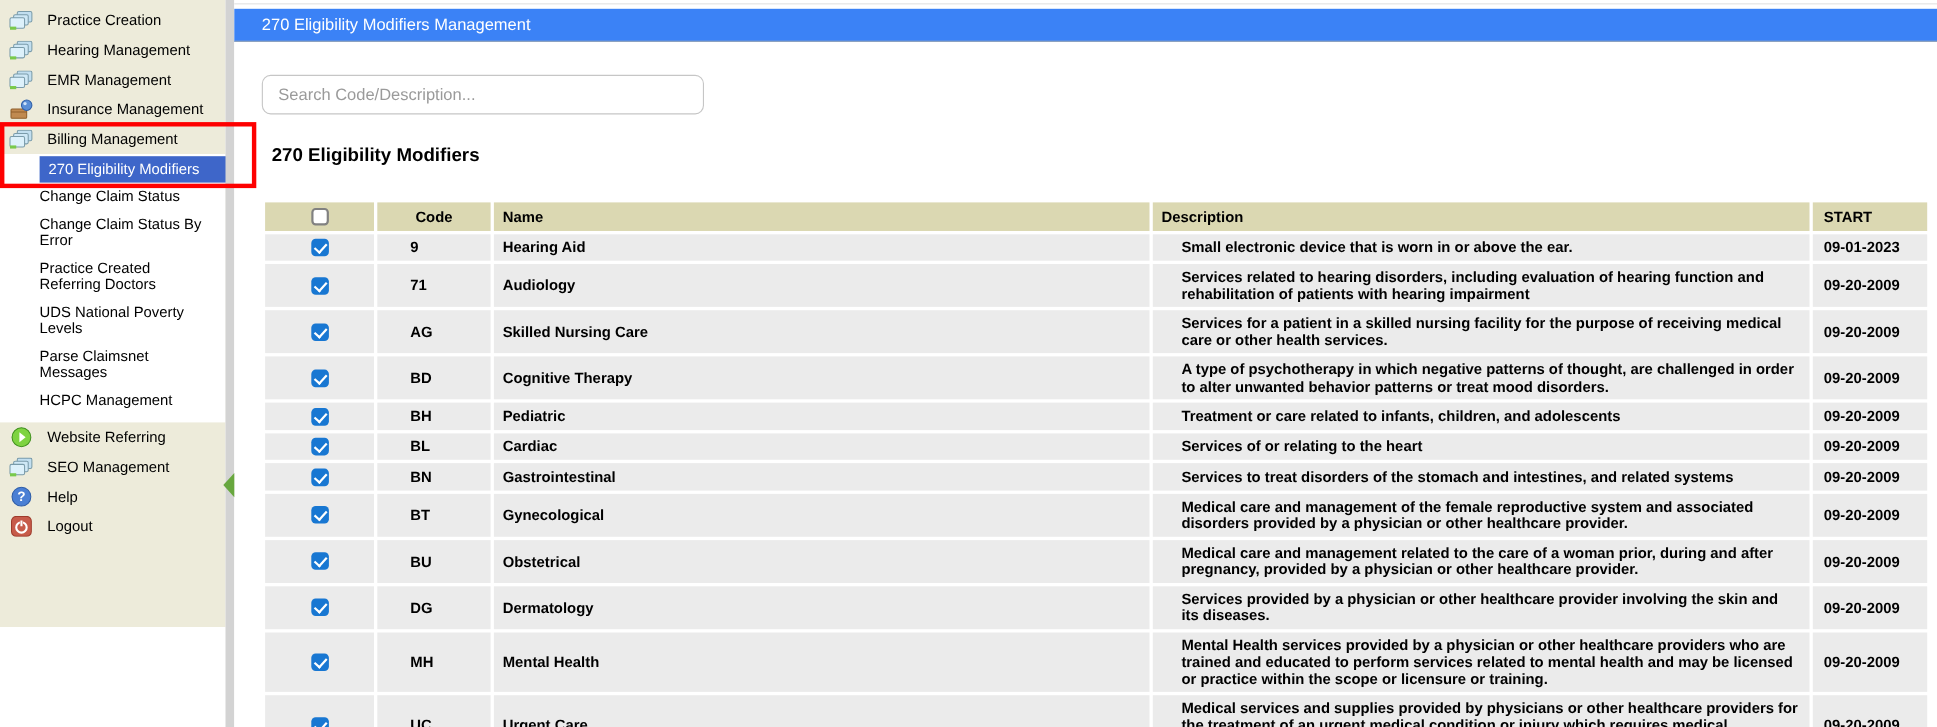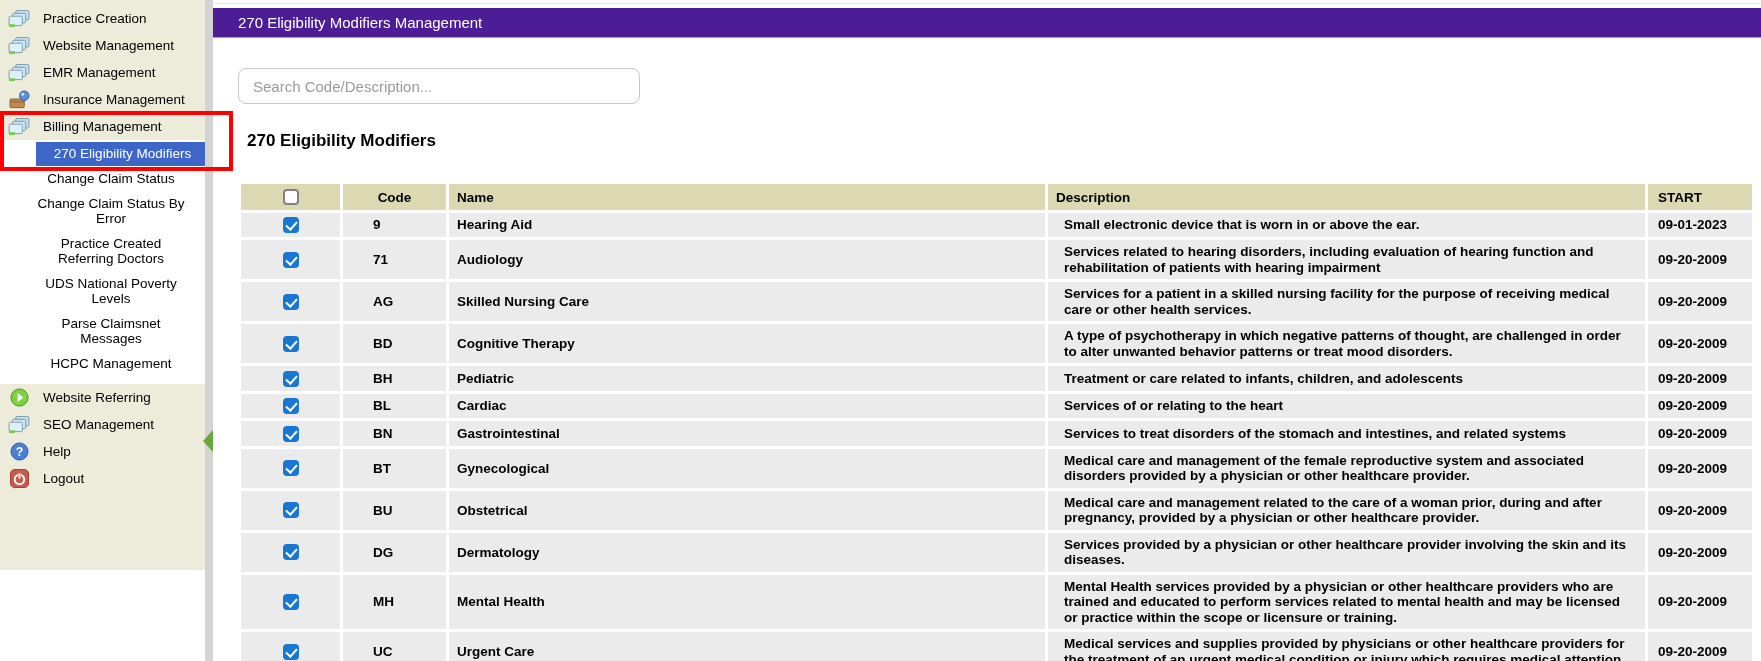--- a/index.html
+++ b/index.html
@@ -1,21 +1,21 @@
 <!DOCTYPE html>
 <html><head>
 <meta charset="utf-8">
 <style>
   html,body{margin:0;padding:0;background:#fff;}
   body{width:1761px;height:661px;position:relative;overflow:hidden;
        font-family:"Liberation Sans", sans-serif;color:#000;}
 
   
   .sidebar{position:absolute;left:0;top:0;width:205px;height:570px;
-           background:#EDEBDA;font-size:13.5px;text-align:center;}
+           background:#EDEBDA;font-size:13.5px;}
   .side-item{display:flex;align-items:center;height:27px;padding-left:7px;
              gap:9px;cursor:pointer;white-space:nowrap;}
   .side-item:first-child{margin-top:5px;}
   .side-item .icon{width:24px;height:20px;display:inline-flex;align-items:center;
                    justify-content:center;flex:0 0 24px;}
   .side-item .label{padding-left:3px;}
 
   .submenu{background:#fff;width:205px;padding:2px 0 8px 0;}
   .subitem{padding:5px 10px 5px 36px;line-height:15px;width:150px;cursor:pointer;}
   .subitem.selected{margin-left:36px;padding:4px 8px 5px 8px;width:157px;
@@ -28,21 +28,21 @@
             border-top:11px solid transparent;border-bottom:11px solid transparent;
             border-right:10px solid #68A73E;cursor:pointer;z-index:5;}
 
   
   .annotation-box{position:absolute;left:0;top:111px;width:225px;height:52px;
             border:4px solid #FE0000;z-index:20;pointer-events:none;}
 
   
   .main{position:absolute;left:213px;top:0;right:0;bottom:0;background:#fff;}
   .topline{position:absolute;top:3px;left:0;right:0;height:1px;background:#E2E2E2;}
-  .titlebar{position:absolute;top:8px;left:0;right:0;height:29px;background:#4c1d95;
+  .titlebar{position:absolute;top:8px;left:0;right:0;height:29px;background:#3b82f6;
             border-bottom:1px solid #97A5B2;color:#fff;font-size:15px;
             line-height:29px;padding-left:25px;font-weight:500;}
   .search-input{position:absolute;left:25px;top:68px;width:372px;height:34px;
             border:1px solid #C6C6C6;border-radius:8px;font-size:15px;
             padding:0 14px;color:#6d28d9;outline:none;box-sizing:content-box;
             font-family:"Liberation Sans", sans-serif;}
   .search-input::placeholder{color:#9A9A9A;}
   .section-title{position:absolute;left:34px;top:131px;margin:0;font-size:17px;
             font-weight:bold;}
 
@@ -51,21 +51,21 @@
   table.grid th{background:#DBD8B2;font-size:13.5px;font-weight:bold;height:22px;
             padding:2px 8px;text-align:left;vertical-align:middle;margin-left:12px;}
   table.grid th.c-check{text-align:center;}
   table.grid th.c-code{text-align:center;}
   table.grid th.c-desc{}
   table.grid th.c-start{padding-left:10px;}
   table.grid td{background:#EBEBEB;font-size:13.5px;font-weight:bold;
             line-height:15.5px;padding:4px 8px;vertical-align:middle;}
   table.grid td.c-check{text-align:center;}
   table.grid td.c-code{padding-left:30px;}
-  table.grid td.c-desc{padding-left:16px;padding-right:10px;}
+  table.grid td.c-desc{padding-left:26px;padding-right:10px;}
   table.grid td.c-start{white-space:nowrap;padding-left:10px;}
 
   
   .cb{display:inline-block;width:16px;height:16px;border-radius:4px;
       box-sizing:border-box;position:relative;vertical-align:middle;cursor:pointer;
       background:#fff;border:2px solid #818181;}
   .cb.checked{background:#1877D2;border:none;}
   .cb.checked::after{content:"";position:absolute;left:5px;top:2px;width:5px;
       height:9px;border-right:2.5px solid #fff;border-bottom:2.5px solid #fff;
       transform:rotate(42deg);}
@@ -89,21 +89,21 @@
 
   <div class="side-item">
     <span class="icon">
       <svg viewBox="0 0 24 19" width="23" height="18">
           <rect x="8" y="0.5" width="14" height="10" rx="1.5" fill="#C2DFF0" stroke="#7A9BAA"></rect>
           <rect x="4.5" y="3.5" width="14" height="10" rx="1.5" fill="#CFE8F6" stroke="#7A9BAA"></rect>
           <rect x="1" y="6.5" width="14" height="10" rx="1.5" fill="#DDF1FB" stroke="#7A9BAA"></rect>
           <rect x="1" y="15" width="6" height="3" fill="#79C94C"></rect>
         </svg>
     </span>
-    <span class="label">Website Management</span>
+    <span class="label">Hearing Management</span>
   </div>
 
   <div class="side-item">
     <span class="icon">
       <svg viewBox="0 0 24 19" width="23" height="18">
           <rect x="8" y="0.5" width="14" height="10" rx="1.5" fill="#C2DFF0" stroke="#7A9BAA"></rect>
           <rect x="4.5" y="3.5" width="14" height="10" rx="1.5" fill="#CFE8F6" stroke="#7A9BAA"></rect>
           <rect x="1" y="6.5" width="14" height="10" rx="1.5" fill="#DDF1FB" stroke="#7A9BAA"></rect>
           <rect x="1" y="15" width="6" height="3" fill="#79C94C"></rect>
         </svg>

